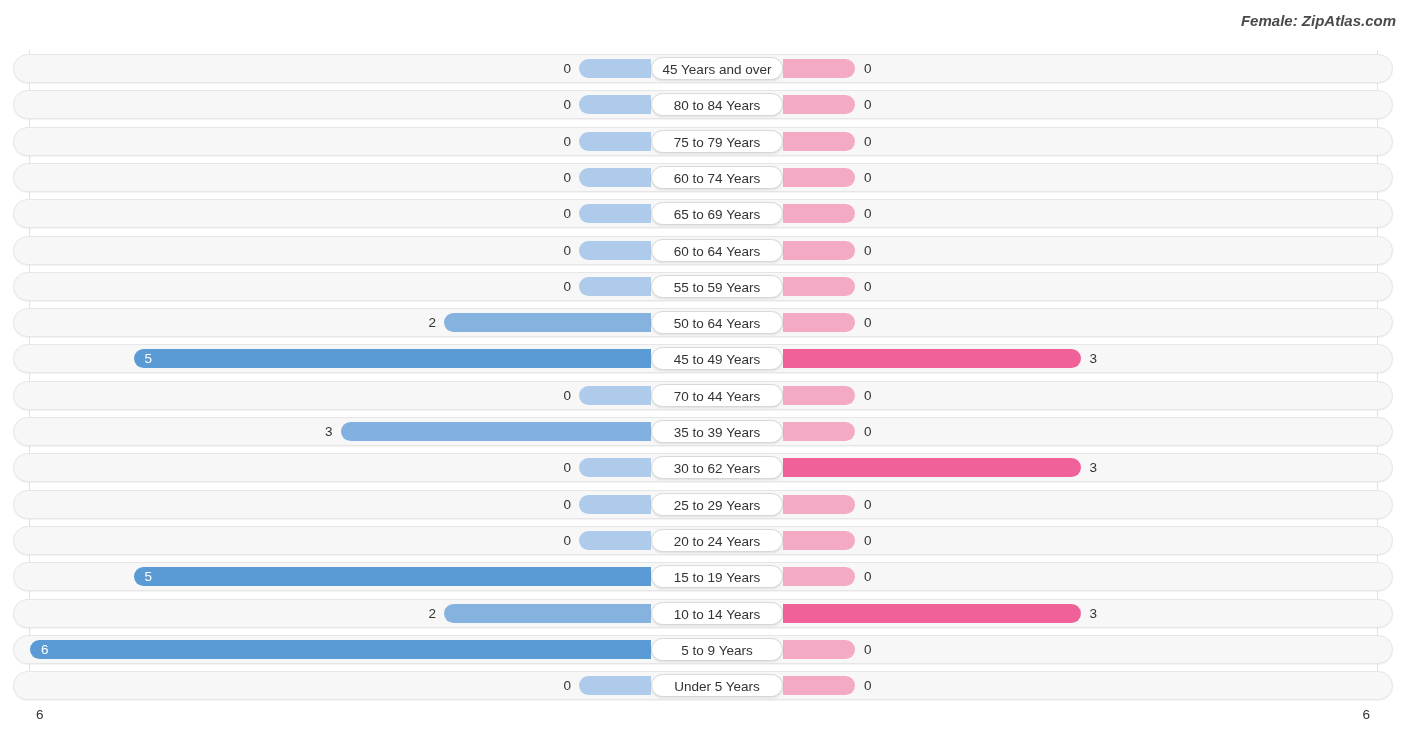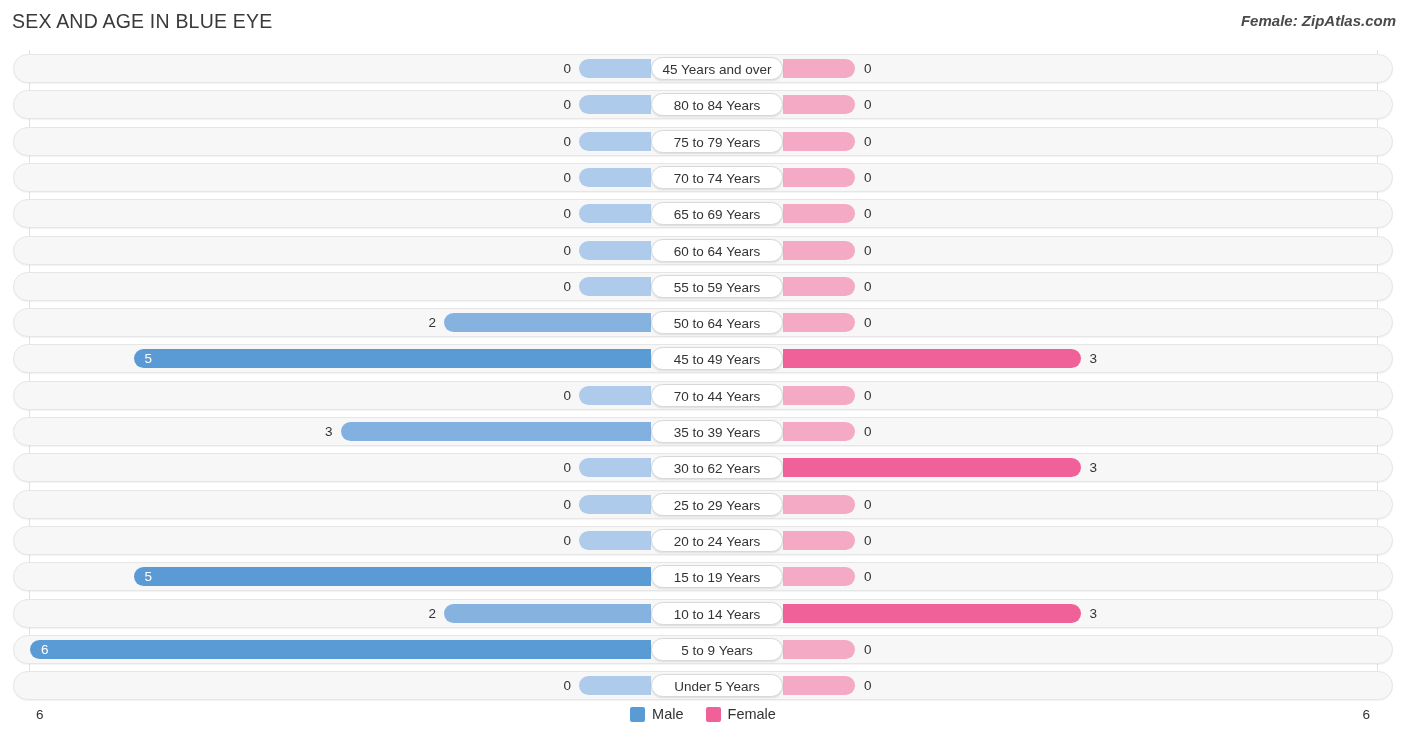--- a/index.html
+++ b/index.html
@@ -175,21 +175,20 @@
   }
   .legend-text {
     font-size: 14.5px;
     color: #333333;
   }
 </style>
 </head>
 <body>
 
 <div class="header">
-  <div class="chart-title">SEX AND AGE IN BLUE EYE</div>
   <div class="source">Female: ZipAtlas.com</div>
 </div>
 
 <div class="plot">
   <div class="gridline left"></div>
   <div class="gridline right"></div>
   <div id="rows-container">
       <div class="row" style="top: 4px;">
         <div class="bar-wrap">
           <div class="bar male zero" style="left: 565px; width: 72px; background: rgb(174, 203, 235);"></div>
@@ -216,21 +215,21 @@
           <div class="val outside-right" style="left: 850px; width: 44px;">0</div>
           <div class="age-pill">75 to 79 Years</div>
         </div>
       </div>
       <div class="row" style="top: 112.9px;">
         <div class="bar-wrap">
           <div class="bar male zero" style="left: 565px; width: 72px; background: rgb(174, 203, 235);"></div>
           <div class="val outside-left" style="left: 513px; width: 44px;">0</div>
           <div class="bar female zero" style="left: 769px; width: 72px; background: rgb(244, 169, 196);"></div>
           <div class="val outside-right" style="left: 850px; width: 44px;">0</div>
-          <div class="age-pill">70 to 74 Years</div>
+          <div class="age-pill">60 to 74 Years</div>
         </div>
       </div>
       <div class="row" style="top: 149.2px;">
         <div class="bar-wrap">
           <div class="bar male zero" style="left: 565px; width: 72px; background: rgb(174, 203, 235);"></div>
           <div class="val outside-left" style="left: 513px; width: 44px;">0</div>
           <div class="bar female zero" style="left: 769px; width: 72px; background: rgb(244, 169, 196);"></div>
           <div class="val outside-right" style="left: 850px; width: 44px;">0</div>
           <div class="age-pill">65 to 69 Years</div>
         </div>
@@ -351,23 +350,13 @@
           <div class="val outside-right" style="left: 850px; width: 44px;">0</div>
           <div class="age-pill">Under 5 Years</div>
         </div>
       </div>
     </div>
 </div>
 
 <div class="footer">
   <div class="axis-label left">6</div>
   <div class="axis-label right">6</div>
-  <div class="legend">
-    <div class="legend-item">
-      <span class="legend-swatch" id="sw-male" style="background: rgb(91, 155, 213);"></span>
-      <span class="legend-text">Male</span>
-    </div>
-    <div class="legend-item">
-      <span class="legend-swatch" id="sw-female" style="background: rgb(240, 97, 154);"></span>
-      <span class="legend-text">Female</span>
-    </div>
-  </div>
 </div>
 
 </body></html>

